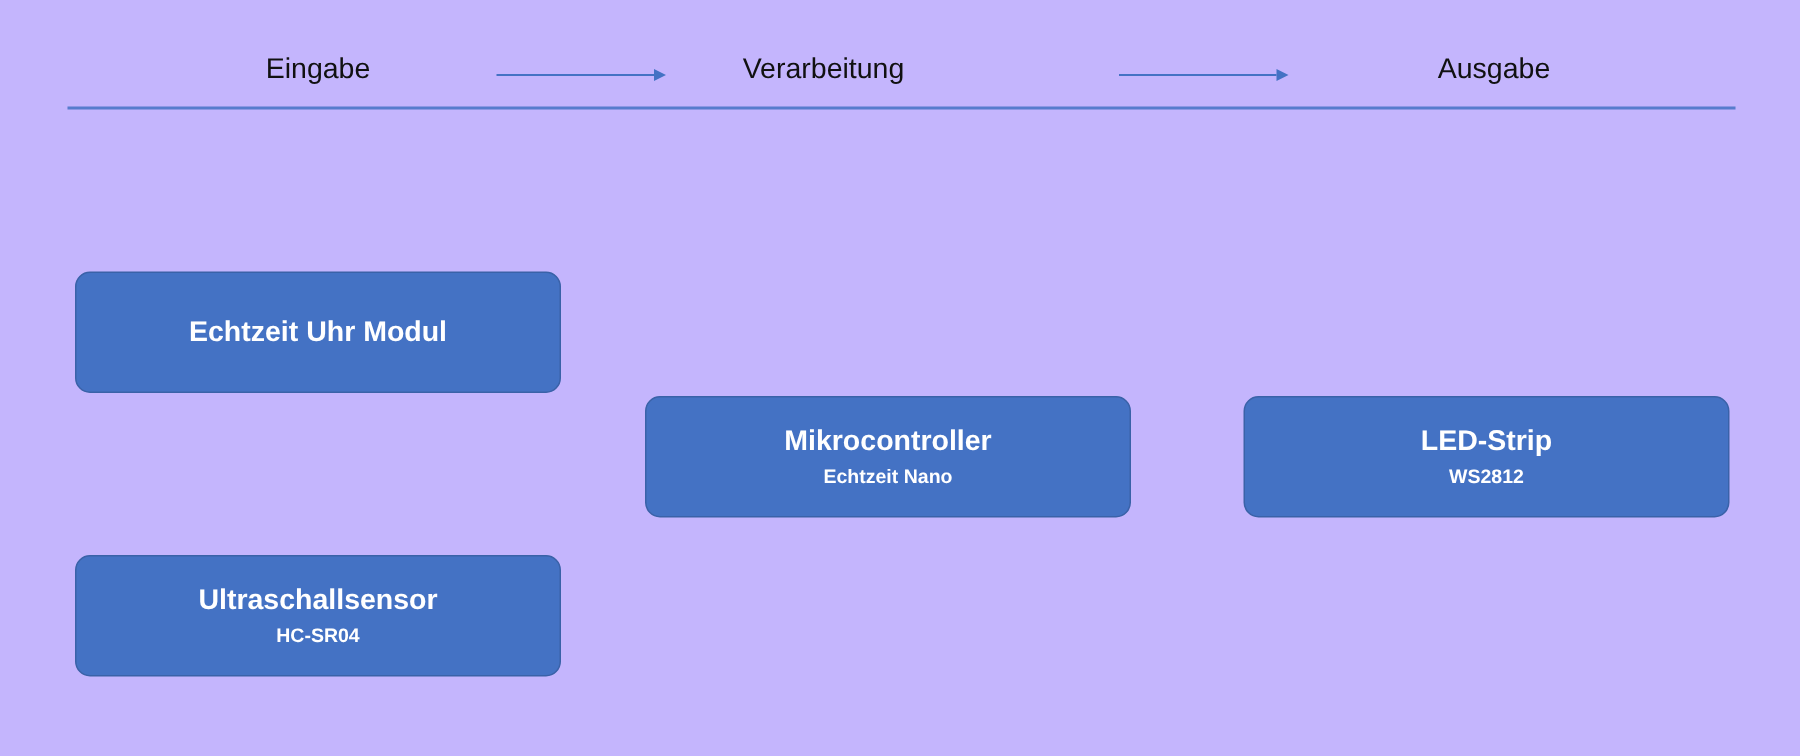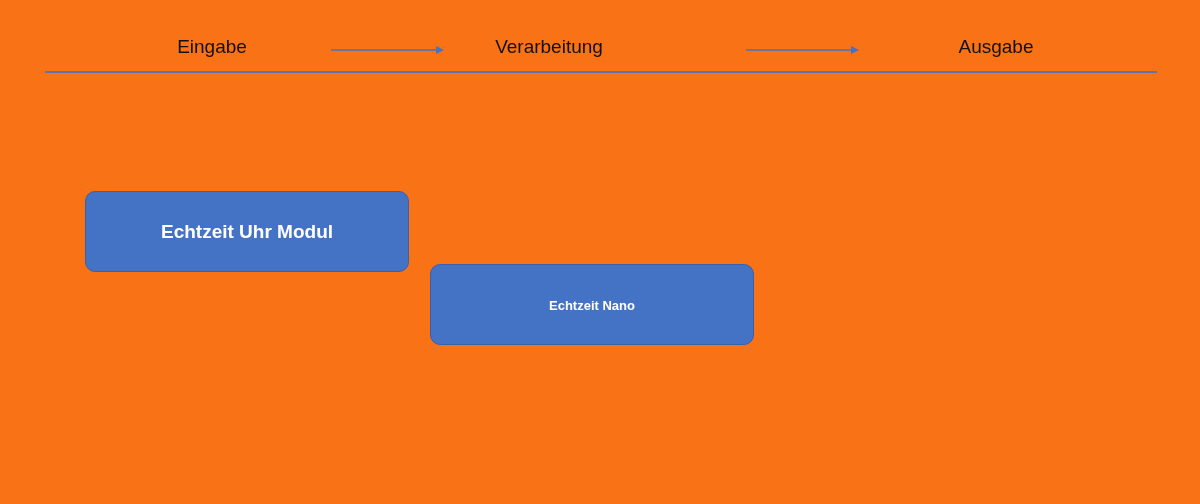--- a/index.html
+++ b/index.html
@@ -5,21 +5,21 @@
   html, body {
     margin: 0;
     padding: 0;
     background: #ffffff;
     font-family: "Liberation Sans", sans-serif;
   }
   .canvas {
     position: relative;
     width: 1200px;
     height: 504px;
-    background: #f97316;
+    background: #c4b5fd;
     overflow: hidden;
   }
   .header-label {
     position: absolute;
     top: 36px;
     transform: translateX(-50%);
     font-size: 19px;
     font-weight: 500;
     color: #111111;
     white-space: nowrap;
@@ -56,21 +56,21 @@
     font-size: 19px;
     font-weight: 600;
     line-height: 1.25;
   }
   .node-subtitle {
     font-size: 13px;
     font-weight: 600;
     line-height: 1.35;
     margin-top: 2px;
   }
-  .box-rtc        { left: 50px;  top: 191px; margin-left: 35px; }
+  .box-rtc        { left: 50px;  top: 181px; }
   .box-ultrasonic { left: 50px;  top: 370px; }
   .box-mcu        { left: 430px; top: 264px; }
   .box-led        { left: 829px; top: 264px; }
 </style>
 </head>
 <body>
 
 <div class="canvas">
 
   <div class="header-label" style="left:212px">Eingabe</div>
@@ -88,19 +88,28 @@
   </svg>
 
   <div class="header-label" style="left:996px">Ausgabe</div>
 
   <div class="divider"></div>
 
   <div class="node-box box-rtc">
     <div class="node-title">Echtzeit Uhr Modul</div>
   </div>
 
+  <div class="node-box box-ultrasonic">
+    <div class="node-title">Ultraschallsensor</div>
+    <div class="node-subtitle">HC-SR04</div>
+  </div>
 
   <div class="node-box box-mcu">
+    <div class="node-title">Mikrocontroller</div>
     <div class="node-subtitle">Echtzeit Nano</div>
   </div>
 
+  <div class="node-box box-led">
+    <div class="node-title">LED-Strip</div>
+    <div class="node-subtitle">WS2812</div>
+  </div>
 
 </div>
 
 </body></html>

